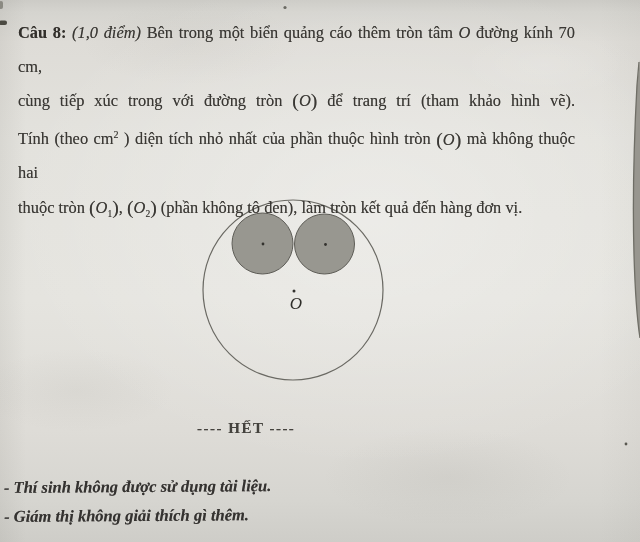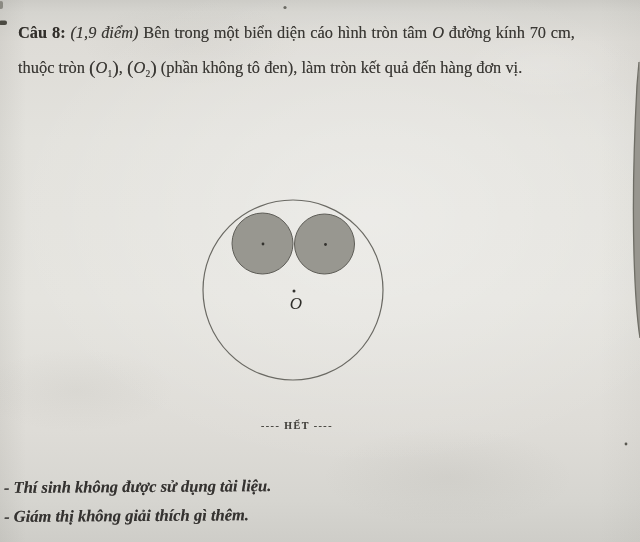--- a/index.html
+++ b/index.html
@@ -29,44 +29,51 @@
   .just{text-align:justify;text-align-last:justify;}
   .q-label{font-weight:bold;color:#322f2b;}
   .q-points{font-style:italic;}
   .mv{font-style:italic;}
   .mp{font-size:120%;position:relative;top:1px;}
   sub{font-size:9.5px;font-style:normal;}
   sup{font-size:10px;}
   .fig{position:absolute;left:0;top:0;z-index:1;pointer-events:none;}
   .het{
     position:absolute;left:197px;top:420px;width:200px;z-index:2;
-    text-align:center;font-weight:bold;font-size:10px;letter-spacing:1.5px;
+    font-weight:bold;font-size:15px;letter-spacing:1.5px;
     color:#44423d;text-shadow:0 0 0.6px rgba(68,66,61,0.5);
   }
   .footer{
     position:absolute;left:4px;top:473px;z-index:2;
     font-weight:bold;font-style:italic;font-size:16.5px;line-height:28.5px;
     color:#343230;transform:rotate(-0.4deg);
     text-shadow:0 0 0.6px rgba(52,50,48,0.55);
   }
 </style>
 </head>
 <body>
 
 <div class="screen">
 
   <div class="question">
     <div class="line just"><span class="q-label">Câu 8:</span>
-<span class="q-points">(1,9 điểm)</span>
-<span>Bên trong một biển diện cáo hình tròn tâm</span>
+<span class="q-points">(1,0 điểm)</span>
+<span>Bên trong một biển quảng cáo thêm tròn tâm</span>
 <i class="mv">O</i>
 <span>đường kính 70 cm,</span></div>
 
 
+    <div class="line just"><span>cùng tiếp xúc trong với đường tròn</span>
+<span class="mg"><span class="mp">(</span><i class="mv">O</i><span class="mp">)</span></span>
+<span>để trang trí (tham khảo hình vẽ).</span></div>
 
+    <div class="line just"><span>Tính (theo cm</span><sup>2</sup>
+<span>) diện tích nhỏ nhất của phần thuộc hình tròn</span>
+<span class="mg"><span class="mp">(</span><i class="mv">O</i><span class="mp">)</span></span>
+<span>mà không thuộc hai</span></div>
 
     <div class="line"><span>thuộc tròn</span>
 <span class="mg"><span class="mp">(</span><i class="mv">O</i><sub>1</sub><span class="mp">)</span></span><span>,</span>
 <span class="mg"><span class="mp">(</span><i class="mv">O</i><sub>2</sub><span class="mp">)</span></span>
 <span>(phần không tô đen), làm tròn kết quả đến hàng đơn vị.</span></div>
   </div>
 
   <svg class="fig" width="640" height="542" viewBox="0 0 640 542">
 
     <circle fill="none" stroke-width="1.2" cx="293" cy="290" r="90" stroke="#6a6963"></circle>

